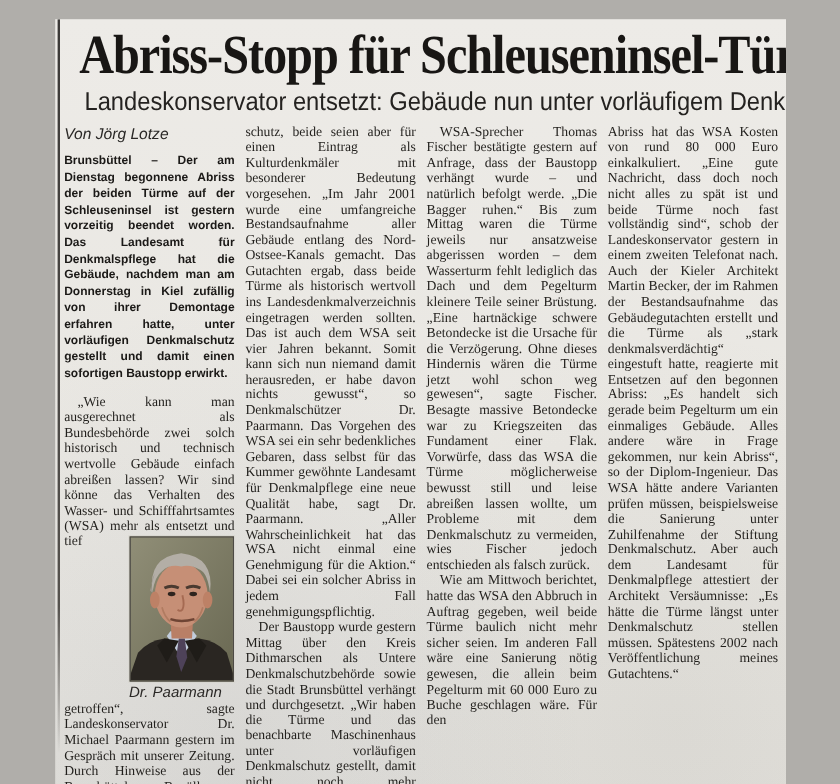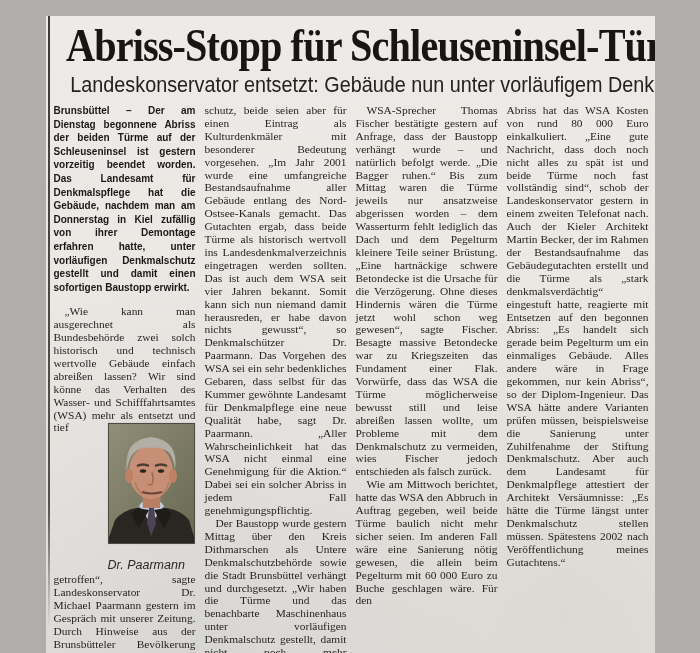--- a/index.html
+++ b/index.html
@@ -95,36 +95,37 @@
   }
   #photo-frame svg{display:block;}
   #photo-caption{
     font-family:"Liberation Sans","DejaVu Sans",sans-serif;
     font-style:italic;
     font-size:12.5px;
     line-height:14px;
     text-align:left;
     text-indent:0;
     color:#2a2826;
-    padding-top:14px;
+    padding-top:2px;
     white-space:nowrap;
   }
 </style>
 <title>Abriss-Stopp für Schleuseninsel-Türme</title></head>
 <body>
 
 <div id="page">
   <div id="clip-edge"></div>
 
   <h1 id="headline">Abriss-Stopp für Schleuseninsel-Türme</h1>
   <div id="subheadline">Landeskonservator entsetzt: Gebäude nun unter vorläufigem Denkmalschutz</div>
 
   <div id="cols">
 
     <div class="col">
+      <p class="byline">Von Jörg Lotze</p>
       <p class="lead">Brunsbüttel – Der am Dienstag begonnene Abriss der beiden Türme auf der Schleuseninsel ist gestern vorzeitig beendet worden. Das Landesamt für Denkmalspflege hat die Gebäude, nachdem man am Donnerstag in Kiel zufällig von ihrer Demontage erfahren hatte, unter vorläufigen Denkmalschutz gestellt und damit einen sofortigen Baustopp erwirkt.</p>
       <p class="indent">
         <span>„Wie kann man ausgerechnet als Bundesbehörde zwei solch historisch und technisch wertvolle Gebäude einfach abreißen lassen? Wir sind könne das Verhalten des Wasser- und Schifffahrtsamtes (WSA) mehr</span>
         <span id="photo-float" style="display:block;float:right;width:88px;margin:2px 0 1px 5px;">
           <span id="photo-frame" style="display:block;">
             <svg width="85" height="119" viewBox="0 0 85 119">
               <defs>
                 <linearGradient id="bg" x1="0" y1="0" x2="1" y2="1">
                   <stop offset="0" stop-color="#908e77"></stop>
                   <stop offset="1" stop-color="#696852"></stop>

